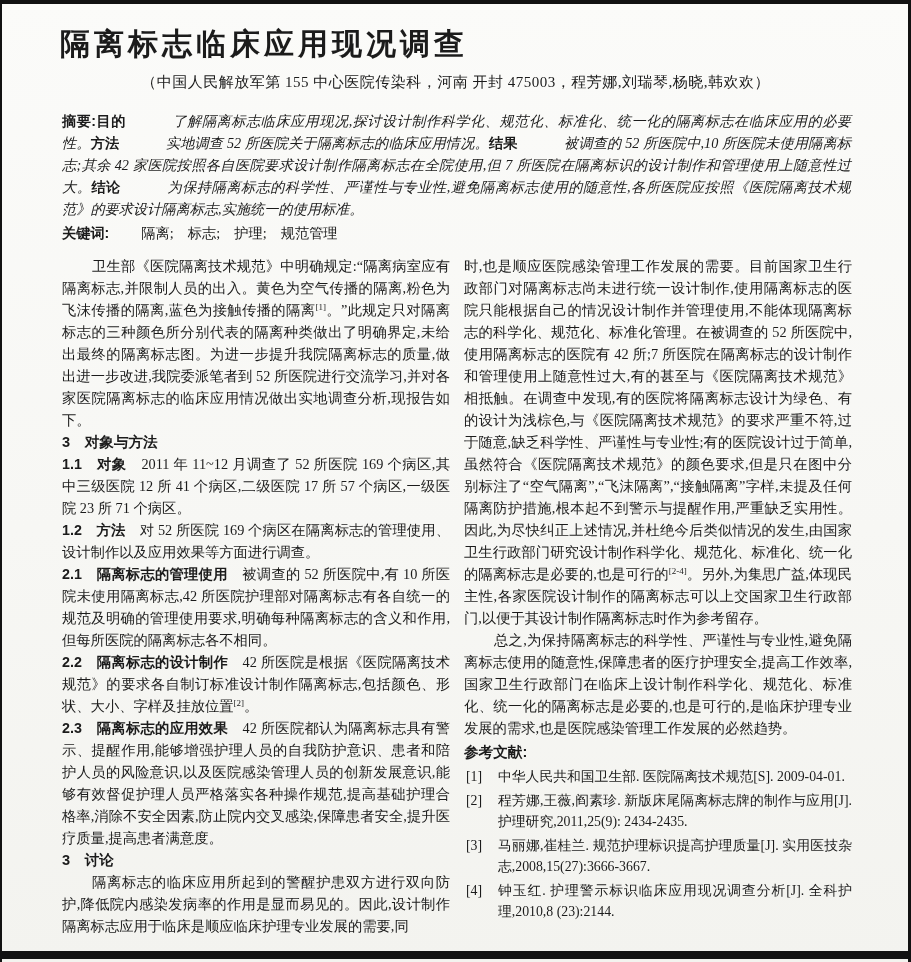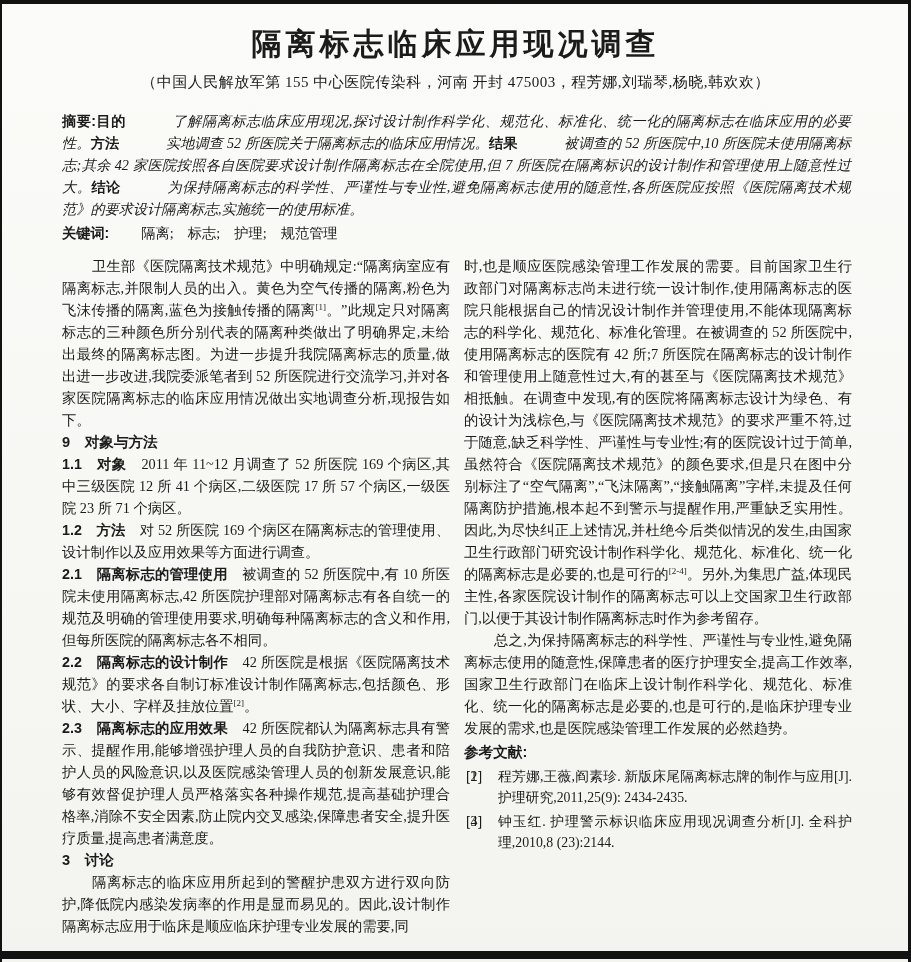--- a/index.html
+++ b/index.html
@@ -14,21 +14,21 @@
     background:linear-gradient(180deg,#fbfbf9 0%,#f7f7f4 55%,#f3f3ef 100%);
   }
   
   .edge{position:absolute;background:#121212;}
   .edge-top{top:0;left:0;right:0;height:4px;}
   .edge-bottom{bottom:3px;left:0;right:0;height:8px;}
   .edge-left{top:0;bottom:0;left:0;width:2px;}
   .edge-right{top:0;bottom:0;right:0;width:3px;}
 
   .title{
-    margin:24px 60px 0 60px;text-align:center;
+    margin:24px 60px 0 60px;
     font-family:"Liberation Sans", sans-serif;font-weight:bold;
     font-size:30px;letter-spacing:4px;
   }
   .affiliation{
     margin:8px 40px 0 40px;text-align:center;font-size:15px;letter-spacing:.5px;
   }
   .abstract{
     margin:18px 60px 0 62px;font-size:14.2px;line-height:22px;
     text-align:justify;
   }
@@ -58,36 +58,36 @@
 <body>
 
 <div class="page">
   <div class="title">隔离标志临床应用现况调查</div>
   <div class="affiliation">（中国人民解放军第 155 中心医院传染科，河南 开封 475003，程芳娜,刘瑞琴,杨晓,韩欢欢）</div>
   <div class="abstract" id="abstract"><b>摘要:目的</b><span>　了解隔离标志临床应用现况,探讨设计制作科学化、规范化、标准化、统一化的隔离标志在临床应用的必要性。</span><b>方法</b><span>　实地调查 52 所医院关于隔离标志的临床应用情况。</span><b>结果</b><span>　被调查的 52 所医院中,10 所医院未使用隔离标志;其余 42 家医院按照各自医院要求设计制作隔离标志在全院使用,但 7 所医院在隔离标识的设计制作和管理使用上随意性过大。</span><b>结论</b><span>　为保持隔离标志的科学性、严谨性与专业性,避免隔离标志使用的随意性,各所医院应按照《医院隔离技术规范》的要求设计隔离标志,实施统一的使用标准。</span></div>
   <div class="keywords" id="keywords"><b>关键词:</b><span class="kai">隔离;　标志;　护理;　规范管理</span></div>
   <div class="body-cols">
     <div class="col" id="col-left">
         <div class="para"><span>卫生部《医院隔离技术规范》中明确规定:“隔离病室应有隔离标志,并限制人员的出入。黄色为空气传播的隔离,粉色为飞沫传播的隔离,蓝色为接触传播的隔离</span><sup>[1]</sup><span>。”此规定只对隔离标志的三种颜色所分别代表的隔离种类做出了明确界定,未给出最终的隔离标志图。为进一步提升我院隔离标志的质量,做出进一步改进,我院委派笔者到 52 所医院进行交流学习,并对各家医院隔离标志的临床应用情况做出实地调查分析,现报告如下。</span></div>
-        <div class="heading"><b>9　对象与方法</b></div>
+        <div class="heading"><b>3　对象与方法</b></div>
         <div class="para noindent"><b>1.1　对象</b><span>　2011 年 11~12 月调查了 52 所医院 169 个病区,其中三级医院 12 所 41 个病区,二级医院 17 所 57 个病区,一级医院 23 所 71 个病区。</span></div>
         <div class="para noindent"><b>1.2　方法</b><span>　对 52 所医院 169 个病区在隔离标志的管理使用、设计制作以及应用效果等方面进行调查。</span></div>
         <div class="para noindent"><b>2.1　隔离标志的管理使用</b><span>　被调查的 52 所医院中,有 10 所医院未使用隔离标志,42 所医院护理部对隔离标志有各自统一的规范及明确的管理使用要求,明确每种隔离标志的含义和作用,但每所医院的隔离标志各不相同。</span></div>
         <div class="para noindent"><b>2.2　隔离标志的设计制作</b><span>　42 所医院是根据《医院隔离技术规范》的要求各自制订标准设计制作隔离标志,包括颜色、形状、大小、字样及挂放位置</span><sup>[2]</sup><span>。</span></div>
         <div class="para noindent"><b>2.3　隔离标志的应用效果</b><span>　42 所医院都认为隔离标志具有警示、提醒作用,能够增强护理人员的自我防护意识、患者和陪护人员的风险意识,以及医院感染管理人员的创新发展意识,能够有效督促护理人员严格落实各种操作规范,提高基础护理合格率,消除不安全因素,防止院内交叉感染,保障患者安全,提升医疗质量,提高患者满意度。</span></div>
         <div class="heading"><b>3　讨论</b></div>
         <div class="para"><span>隔离标志的临床应用所起到的警醒护患双方进行双向防护,降低院内感染发病率的作用是显而易见的。因此,设计制作隔离标志应用于临床是顺应临床护理专业发展的需要,同</span></div>
       </div>
     <div class="col" id="col-right">
         <div class="para noindent"><span>时,也是顺应医院感染管理工作发展的需要。目前国家卫生行政部门对隔离标志尚未进行统一设计制作,使用隔离标志的医院只能根据自己的情况设计制作并管理使用,不能体现隔离标志的科学化、规范化、标准化管理。在被调查的 52 所医院中,使用隔离标志的医院有 42 所;7 所医院在隔离标志的设计制作和管理使用上随意性过大,有的甚至与《医院隔离技术规范》相抵触。在调查中发现,有的医院将隔离标志设计为绿色、有的设计为浅棕色,与《医院隔离技术规范》的要求严重不符,过于随意,缺乏科学性、严谨性与专业性;有的医院设计过于简单,虽然符合《医院隔离技术规范》的颜色要求,但是只在图中分别标注了“空气隔离”,“飞沫隔离”,“接触隔离”字样,未提及任何隔离防护措施,根本起不到警示与提醒作用,严重缺乏实用性。因此,为尽快纠正上述情况,并杜绝今后类似情况的发生,由国家卫生行政部门研究设计制作科学化、规范化、标准化、统一化的隔离标志是必要的,也是可行的</span><sup>[2-4]</sup><span>。另外,为集思广益,体现民主性,各家医院设计制作的隔离标志可以上交国家卫生行政部门,以便于其设计制作隔离标志时作为参考留存。</span></div>
         <div class="para"><span>总之,为保持隔离标志的科学性、严谨性与专业性,避免隔离标志使用的随意性,保障患者的医疗护理安全,提高工作效率,国家卫生行政部门在临床上设计制作科学化、规范化、标准化、统一化的隔离标志是必要的,也是可行的,是临床护理专业发展的需求,也是医院感染管理工作发展的必然趋势。</span></div>
         <div class="heading refs-heading"><b>参考文献:</b></div>
-        <div class="ref"><span class="ref-label">[1]</span></div>
+        <div class="ref"><span class="ref-label">[1]</span><span>中华人民共和国卫生部. 医院隔离技术规范[S]. 2009-04-01.</span></div>
         <div class="ref"><span class="ref-label">[2]</span><span>程芳娜,王薇,阎素珍. 新版床尾隔离标志牌的制作与应用[J]. 护理研究,2011,25(9): 2434-2435.</span></div>
-        <div class="ref"><span class="ref-label">[3]</span></div>
+        <div class="ref"><span class="ref-label">[3]</span><span>马丽娜,崔桂兰. 规范护理标识提高护理质量[J]. 实用医技杂志,2008,15(27):3666-3667.</span></div>
         <div class="ref"><span class="ref-label">[4]</span><span>钟玉红. 护理警示标识临床应用现况调查分析[J]. 全科护理,2010,8 (23):2144.</span></div>
       </div>
   </div>
 </div>
 
 <div class="edge edge-top"></div>
 <div class="edge edge-bottom"></div>
 <div class="edge edge-left"></div>
 <div class="edge edge-right"></div>
 

